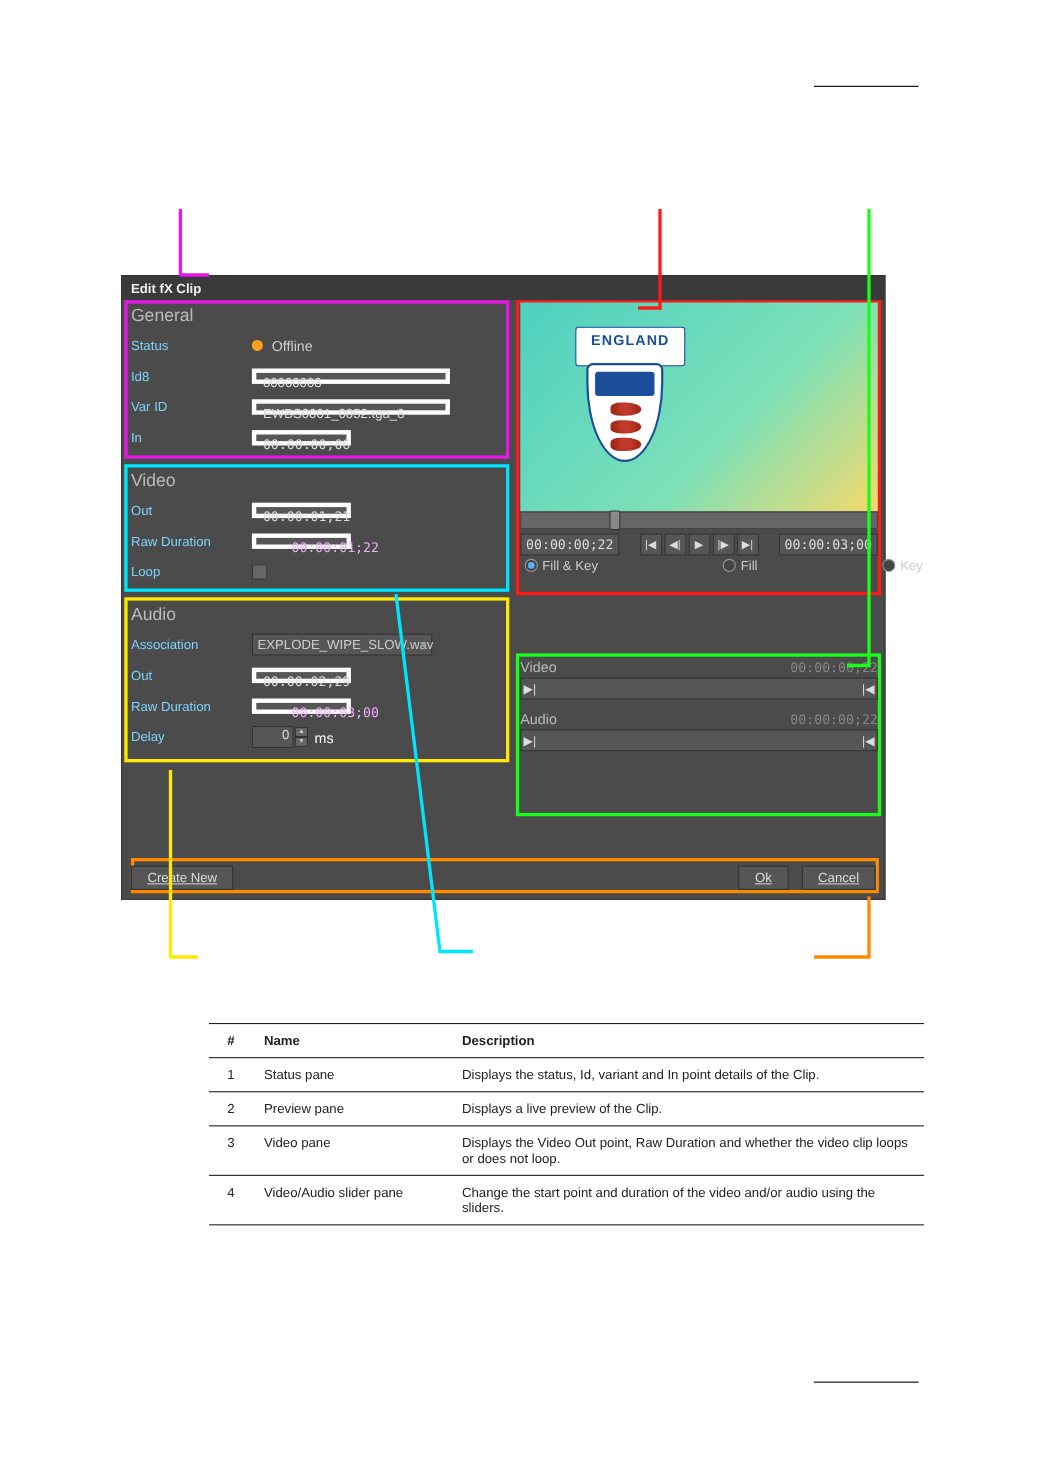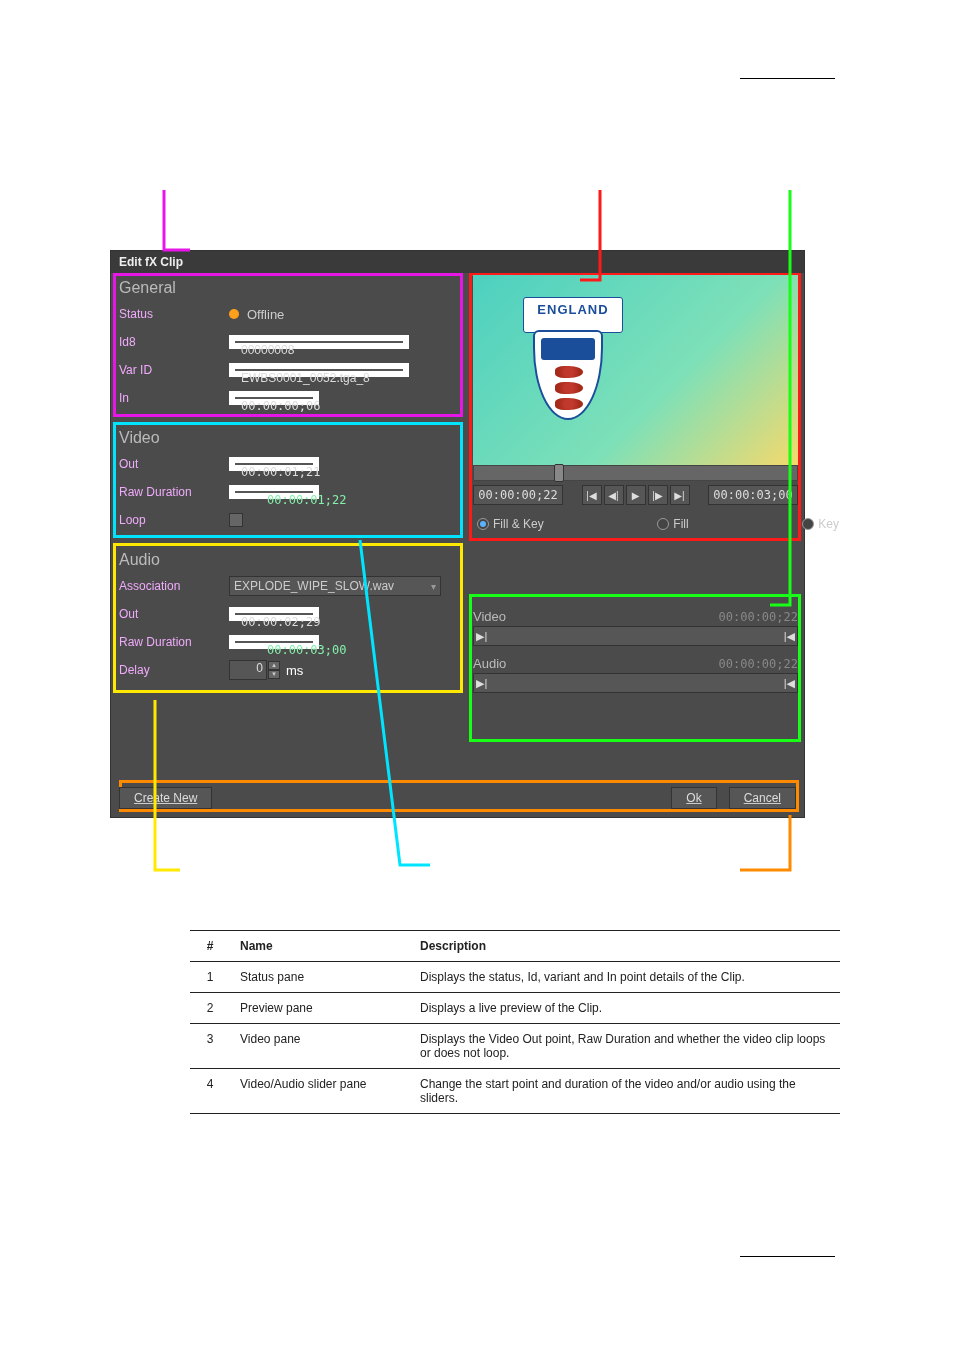--- a/index.html
+++ b/index.html
@@ -50,36 +50,36 @@
     margin-bottom: 4px;
   }
   .row {
     display: flex;
     align-items: center;
     height: 26px;
     margin: 2px 0;
   }
   .row-label {
     width: 110px;
-    color: #f0abfc;
+    color: #7dd3fc;
     font-size: 12px;
   }
   .row-value {
     background: #565656;
-    border: 6px solid #ffffff;
+    border: 4px solid #ffffff;
     height: 14px;
     line-height: 18px;
     padding: 0 6px;
     font-size: 12px;
     color: #ddd;
     min-width: 90px;
   }
   .row-value.wide { width: 180px; }
   .row-value.tc { width: 90px; text-align: center; font-family: monospace; }
-  .row-value.dim { color: #86efac; padding-left: 32px; }
+  .row-value.dim { color: #f0abfc; padding-left: 32px; }
   .status-dot {
     display: inline-block;
     width: 10px; height: 10px;
     border-radius: 50%;
     background: #ff9f1c;
     margin-right: 8px;
     vertical-align: middle;
   }
   .checkbox {
     width: 14px; height: 14px;
@@ -110,21 +110,21 @@
     background: #666;
     border: 1px solid #333;
     font-size: 7px;
     line-height: 6px;
     text-align: center;
   }
   .dropdown {
     background: #565656;
     border: 1px solid #333;
     height: 20px;
-    width: 212px;
+    width: 164px;
     display: flex;
     align-items: center;
     padding: 0 4px;
     font-size: 12px;
     position: relative;
   }
   .dropdown::after {
     content: "▾";
     position: absolute;
     right: 4px;
@@ -226,21 +226,21 @@
     font-size: 10px;
     display: flex;
     align-items: center;
     justify-content: center;
     cursor: pointer;
   }
   .radio-row {
     width: 370px;
     display: flex;
     justify-content: space-between;
-    margin: 12px 0 0 2px;
+    margin: 2px 0 0 2px;
     padding: 0 4px;
   }
   .radio-opt {
     display: flex;
     align-items: center;
     gap: 4px;
     font-size: 12px;
   }
   .radio-dot {
     width: 12px; height: 12px;

